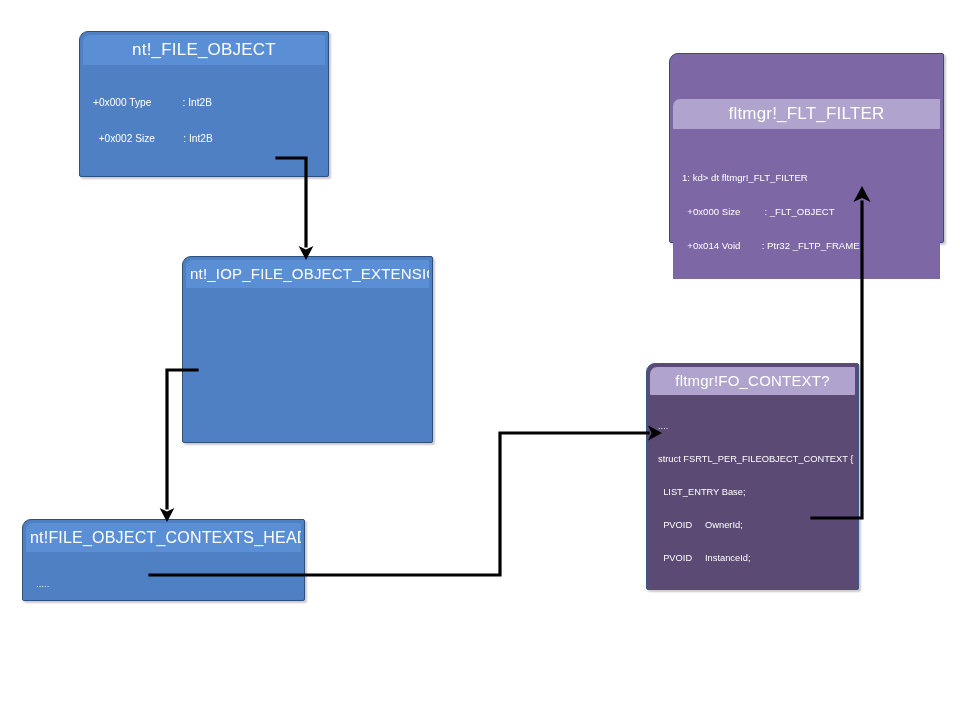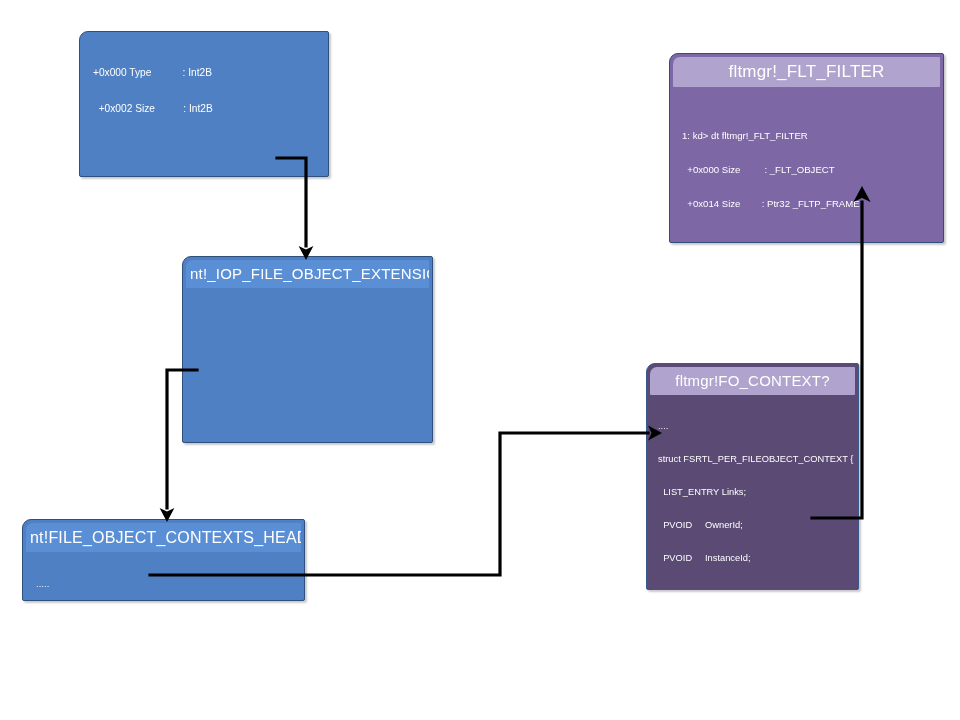--- a/index.html
+++ b/index.html
@@ -59,21 +59,21 @@
   }
   .node .body .ln { display: block; }
 
   
   .node.blue { background: #4f80c3; border-color: #2f4f7c; }
   .node.blue .hdr { background: #5b8fd5; font-size: 17px; }
   .node.blue .body { background: #4f80c3; }
 
   
   .node.purple { background: #7d67a5; border-color: #2f4f7c; }
-  .node.purple .hdr { background: #b0a3cd; font-size: 17px; }
+  .node.purple .hdr { background: #b0a3cd; font-size: 17px; margin-top: 42px; }
   .node.purple .body { background: #7d67a5; }
 
   
   .node.purple-dark { background: #5a4a74; border-color: #3a5a8c; }
   .node.purple-dark .hdr { background: #b0a3cd; font-size: 15px; }
   .node.purple-dark .body { background: #5a4a74; }
 
   
   #node-file-object       { left: 79px;  top: 31px;  width: 250px; height: 146px; }
   #node-file-object .hdr  { height: 30px; line-height: 22px; }
@@ -124,37 +124,38 @@
       <path d="M 648 425.6 L 662 433 L 648 440.4 L 651.6 433 Z" fill="#000000"></path>
     </g>
 
     <g>
       <path d="M 812 518 L 862 518 L 862 202" stroke="#000000" stroke-width="3.2" fill="none" stroke-linecap="square" stroke-linejoin="miter"></path>
       <path d="M 853.4 202 L 862 186 L 870.6 202 L 862 198 Z" fill="#000000"></path>
     </g>
   </svg>
 
   <div class="node blue" id="node-file-object">
+    <div class="hdr">nt!_FILE_OBJECT</div>
     <div class="body">
       <span class="ln">+0x000 Type           : Int2B</span>
       <span class="ln">  +0x002 Size          : Int2B</span>
       <span class="ln">  +0x004 DeviceObject   : Ptr32 _DEVICE_OBJECT</span>
       
       
       
       
     </div>
   </div>
 
   <div class="node purple" id="node-flt-filter">
     <div class="hdr">fltmgr!_FLT_FILTER</div>
     <div class="body">
       <span class="ln">1: kd&gt; dt fltmgr!_FLT_FILTER</span>
       <span class="ln">  +0x000 Size         : _FLT_OBJECT</span>
-      <span class="ln">  +0x014 Size        : Ptr32 _FLTP_FRAME</span>
+      <span class="ln">  +0x014 Void        : Ptr32 _FLTP_FRAME</span>
       
       
       
       
       
       
     </div>
   </div>
 
   <div class="node blue" id="node-iop-ext">
@@ -168,21 +169,21 @@
       
       
     </div>
   </div>
 
   <div class="node purple-dark" id="node-fo-context">
     <div class="hdr">fltmgr!FO_CONTEXT?</div>
     <div class="body">
       <span class="ln dots">....</span>
       <span class="ln">struct FSRTL_PER_FILEOBJECT_CONTEXT {</span>
-      <span class="ln">  LIST_ENTRY Links;</span>
+      <span class="ln">  LIST_ENTRY Base;</span>
       <span class="ln">  PVOID     OwnerId;</span>
       <span class="ln">  PVOID     InstanceId;</span>
       
       
       
       
       
       
       
       

